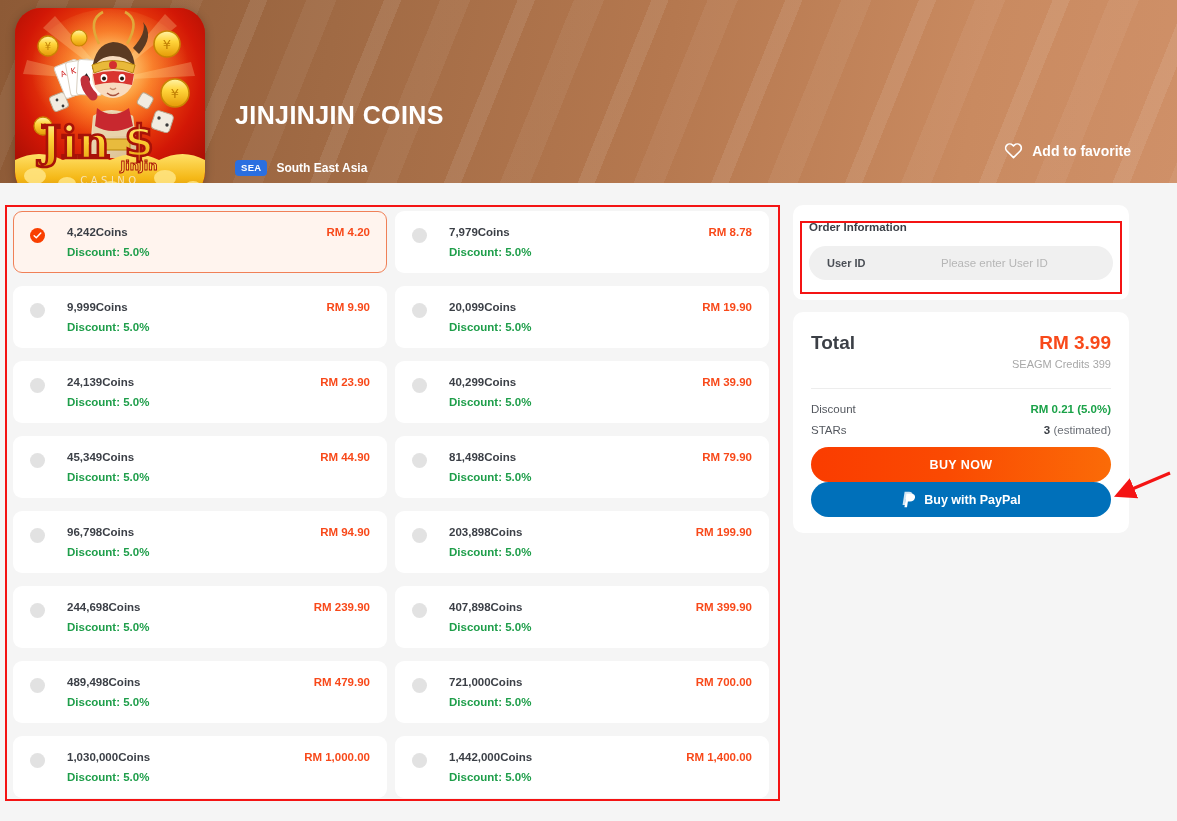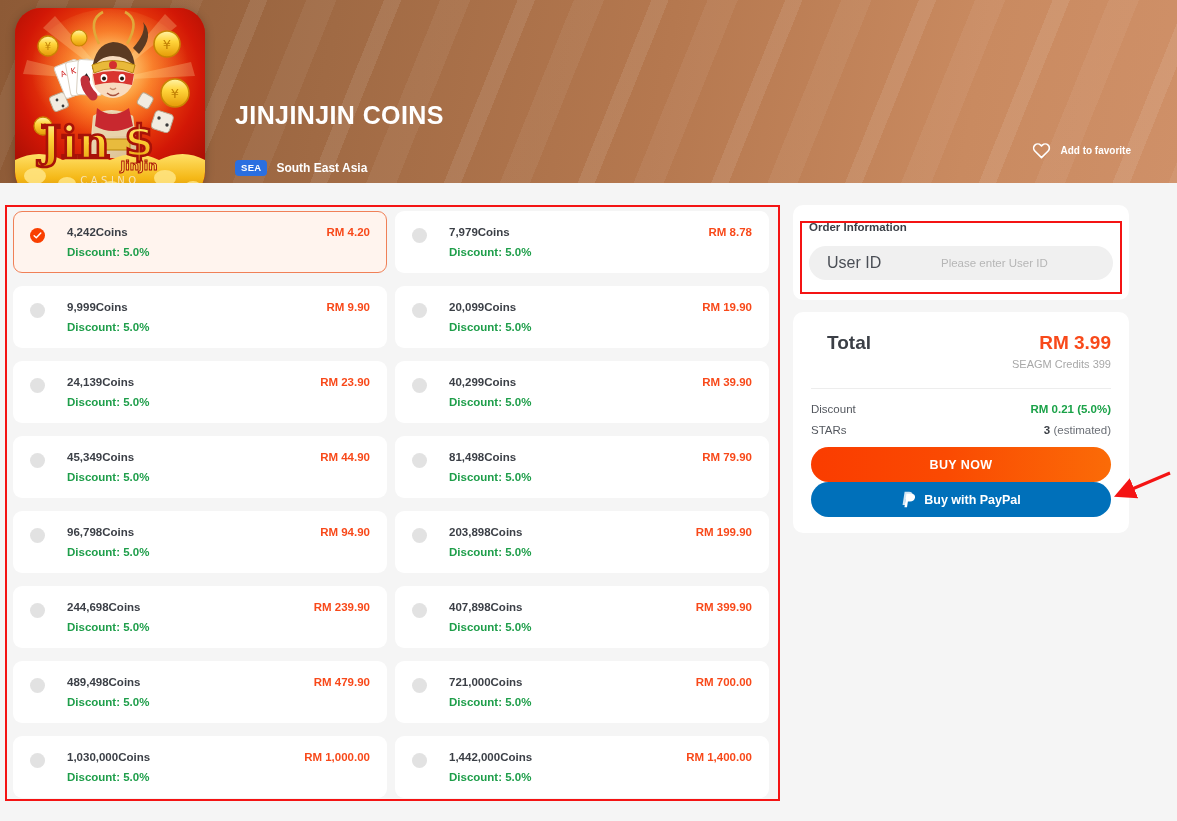--- a/index.html
+++ b/index.html
@@ -51,21 +51,21 @@
     background: #2a6fe0; color:#fff; font-size: 9.5px; font-weight: bold;
     padding: 3px 6px 3px 6px; border-radius: 4px; letter-spacing: 0.3px;
     line-height: 1;
   }
   .region-name { color:#fff; font-size: 12px; font-weight: bold; }
 
   .fav {
     position: absolute; right: 46px; top: 142px;
     display:flex; align-items:center; gap: 9px; cursor:pointer;
   }
-  .fav-label { color:#fff; font-size: 10px; font-weight: bold; }
+  .fav-label { color:#fff; font-size: 14px; font-weight: bold; }
 
   
   .pkg-area {
     position: absolute; left: 5px; top: 205px;
     width: 775px; height: 596px;
   }
   .pkg-cols { display: flex; gap: 8px; padding: 6px 7px 0 8px; }
   .pkg-col { display:flex; flex-direction: column; gap: 13px; width: 374px; }
 
   .pkg {
@@ -104,30 +104,30 @@
 
   .card {
     background:#fff; border-radius: 10px; width: 336px;
   }
   .order-card { padding: 16px 16px 20px 16px; margin-bottom: 12px; }
   .order-title { font-size: 11.5px; color:#3b3f46; font-weight:600; margin-bottom: 13px; }
   .field {
     display:flex; align-items:center; height: 34px;
     background:#f0f0f0; border-radius: 17px; padding: 0 18px;
   }
-  .field-label { font-size: 16px; color:#4a4e55; font-weight:400; width: 100px; }
+  .field-label { font-size: 11px; color:#4a4e55; font-weight:700; width: 100px; }
   .field-input {
     border:none; background:transparent; outline:none; flex:1;
     font-family:"Liberation Sans", sans-serif; font-size: 11.5px; color:#3b3f46;margin-left:34px;
   }
   .field-input::placeholder { color:#b6b6b6; }
 
   .total-card { padding: 20px 18px 16px 18px; }
   .total-row { display:flex; justify-content:space-between; align-items:flex-start; }
-  .total-label { font-size: 19px; color:#3b3f46; font-weight:600;margin-left:16px; }
+  .total-label { font-size: 19px; color:#3b3f46; font-weight:600; }
   .total-price { font-size: 19px; color:#f8491a; font-weight:bold; text-align:right; }
   .total-credits { font-size: 11px; color:#a8a8a8; text-align:right; margin-top: 4px; }
   .divider { height:1px; background:#ededed; margin: 18px 0 14px 0; }
   .line { display:flex; justify-content:space-between; margin-bottom: 9px; }
   .line-label { font-size: 11.5px; color:#54585f; }
   .line-val { font-size: 11.5px; color:#3b3f46; }
   .line-val.green { color:#1aa248; font-weight:bold; }
   .line-val b { font-weight: bold; }
   .line-val .muted { color:#6b6f76; font-weight: normal; }
 

